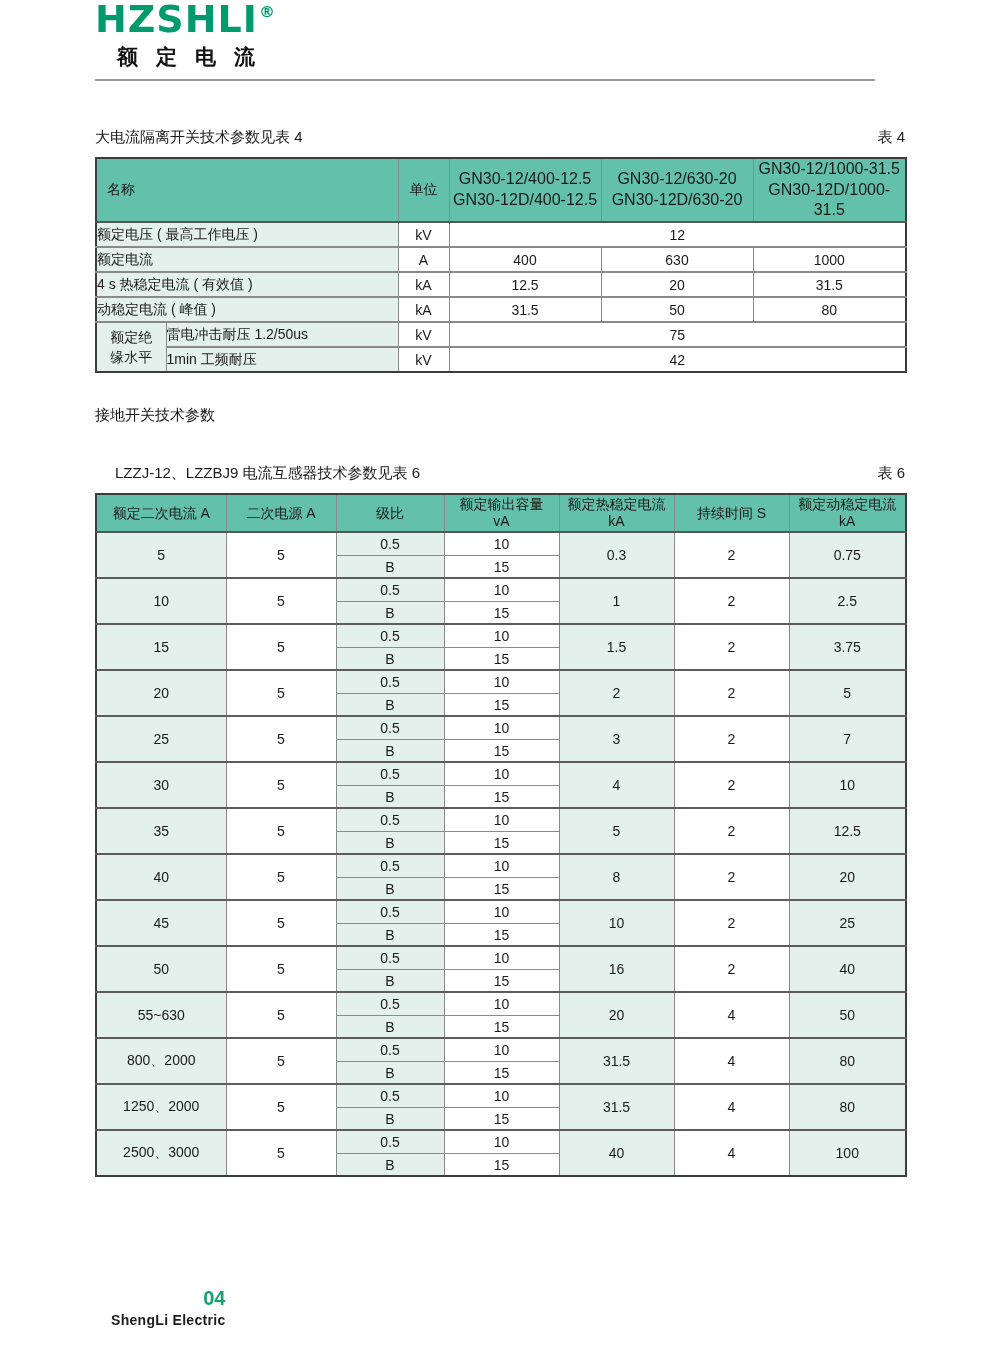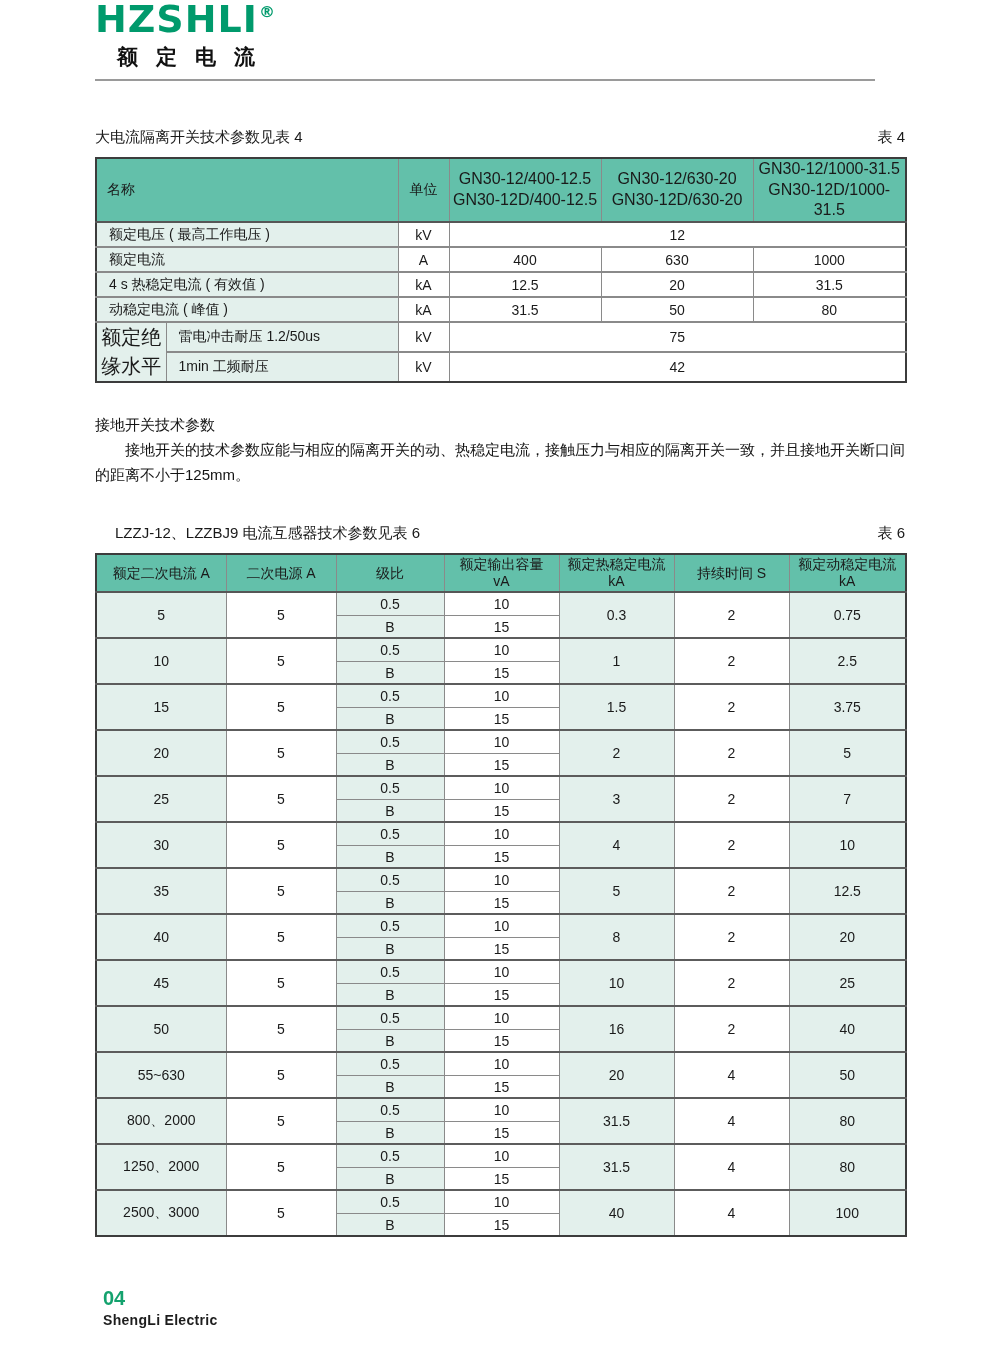--- a/index.html
+++ b/index.html
@@ -37,35 +37,35 @@
   td, th { border:1px solid #8a8a8a; font-weight:normal; text-align:center; overflow:hidden; }
   thead th { background:#63c0aa; border-bottom:2px solid #565656; }
   .tint { background:#e3f0ec; }
   table { border:2px solid #3c3c3c; }
 
   
   .t4 thead th { height:32px; font-size:14px; }
   .t4 thead th.name-h { text-align:left; padding-left:10px; }
   .t4 thead th.model-h { font-size:16px; line-height:1.3; }
   .t4 tbody td { height:25px; font-size:14px; border-top-width:2px; }
-  .t4 td.nm { text-align:left; padding-left:12px; }
+  .t4 td.nm { text-align:left; padding-left:0; }
   .t4 td.grp span { display:inline-block; width:3em; word-break:break-all;
-                    line-height:1.45; font-size:20px; text-align:left; }
+                    line-height:1.45; font-size:14px; text-align:left; }
 
   
   .note { margin-top:29px; font-size:15px; line-height:25px; color:#141414; }
   .note-body { text-indent:2em; }
 
   
   .t6 thead th { height:38px; font-size:14px; line-height:1.25; }
   .t6 tbody td { height:23px; font-size:14px; }
   .t6 tr.gsep td { border-top:2px solid #5c5c5c; }
 
   
-  .footer { position:absolute; left:103px; top:1287px; }
+  .footer { position:absolute; left:111px; top:1287px;text-align:right; }
   .page-num { color:#14a26e; font-size:20px; font-weight:700; }
   .footer-brand { font-size:14px; font-weight:700; color:#1d1d1d; margin-top:2px; letter-spacing:0.3px; }
 </style>
 </head>
 <body>
 
 <div class="page">
   <div class="content">
 
     <div class="logo-block">
@@ -142,21 +142,20 @@
         <tr>
           <td class="nm tint">1min 工频耐压</td>
           <td>kV</td>
           <td colspan="3">42</td>
         </tr>
       </tbody>
     </table>
 
     <div class="note">
       <div>接地开关技术参数</div>
-      <div class="note-body">接地开关的技术参数应能与相应的隔离开关的动、热稳定电流，接触压力与相应的隔离开关一致，并且接地开关断口间的距离不小于125mm。</div>
     </div>
 
     <div class="sec-title-row second">
       <span>LZZJ-12、LZZBJ9 电流互感器技术参数见表 6</span>
       <span>表 6</span>
     </div>
 
     <table class="t6">
       <colgroup>
         <col style="width:130px">

